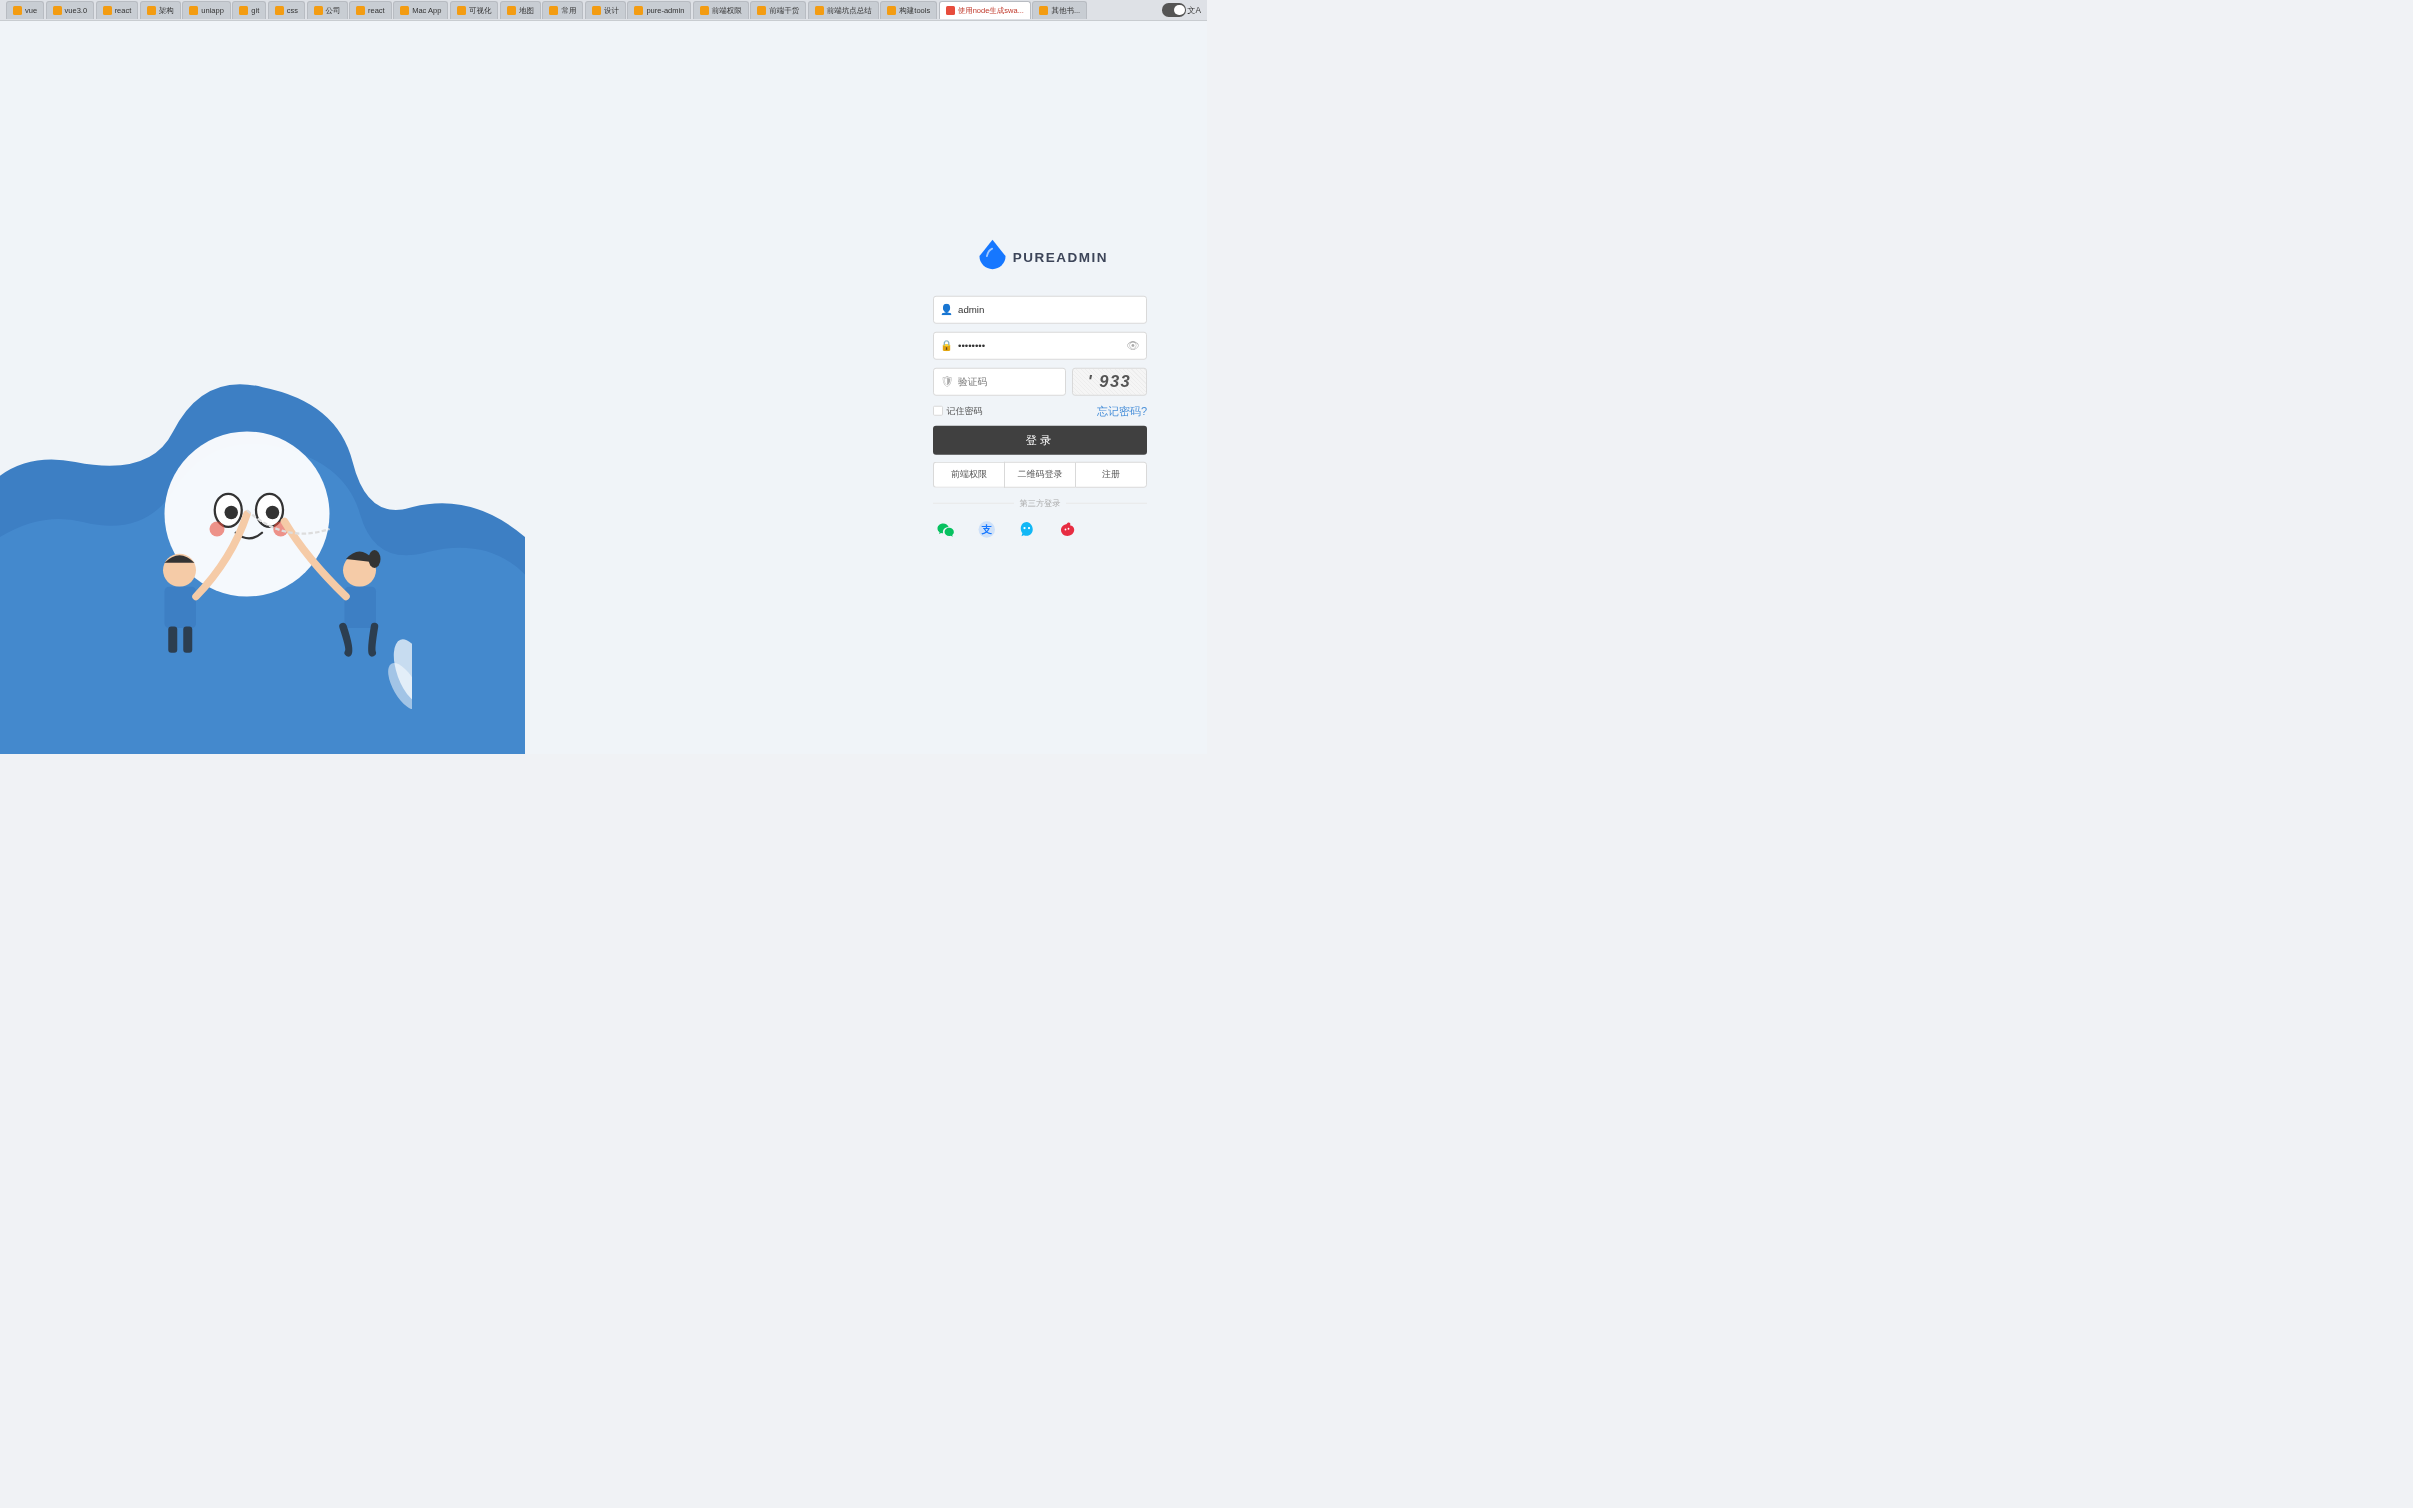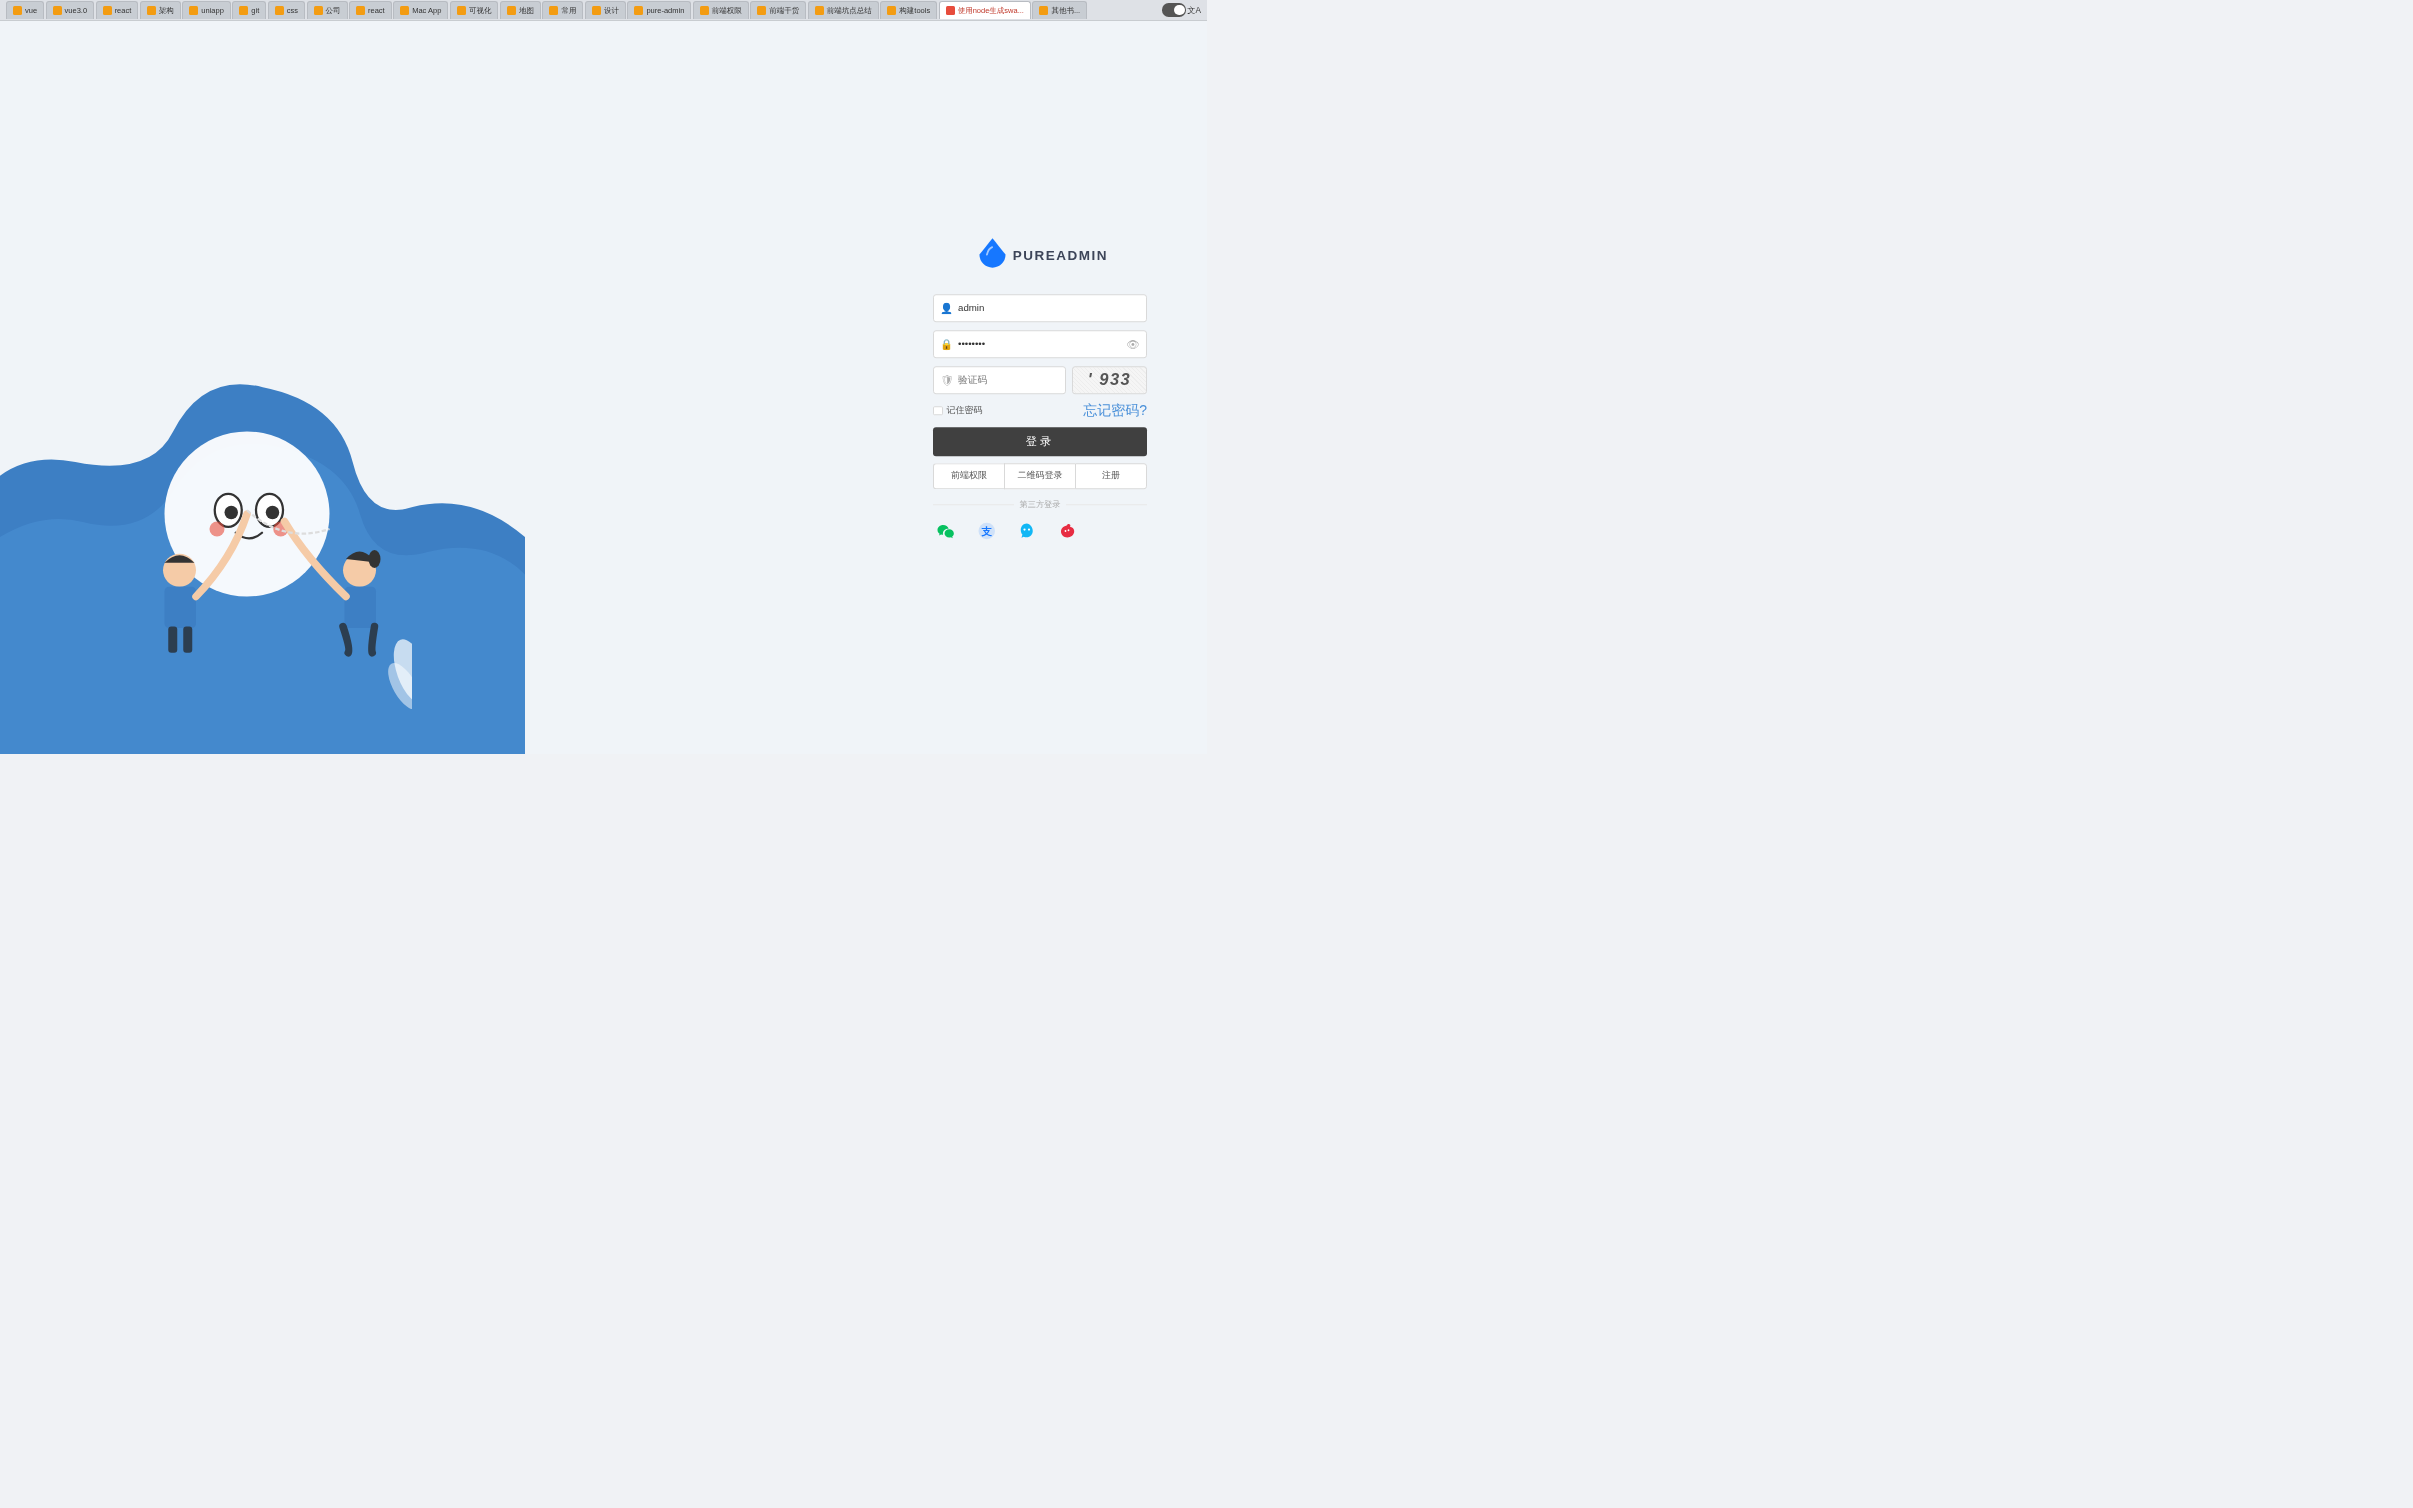--- a/index.html
+++ b/index.html
@@ -260,21 +260,21 @@
       cursor: pointer;
     }
     .remember-checkbox {
       width: 9.7px;
       height: 9.7px;
       border: 0.7px solid #d9d9d9;
       border-radius: 1.5px;
       background: #fff;
     }
     .forgot-link {
-      font-size: 14px;
+      font-size: 11px;
       color: #4a90d9;
       cursor: pointer;
       text-decoration: none;
       margin-left: 16px;
     }
 
     
     .login-btn {
       width: 100%;
       height: 28.5px;

